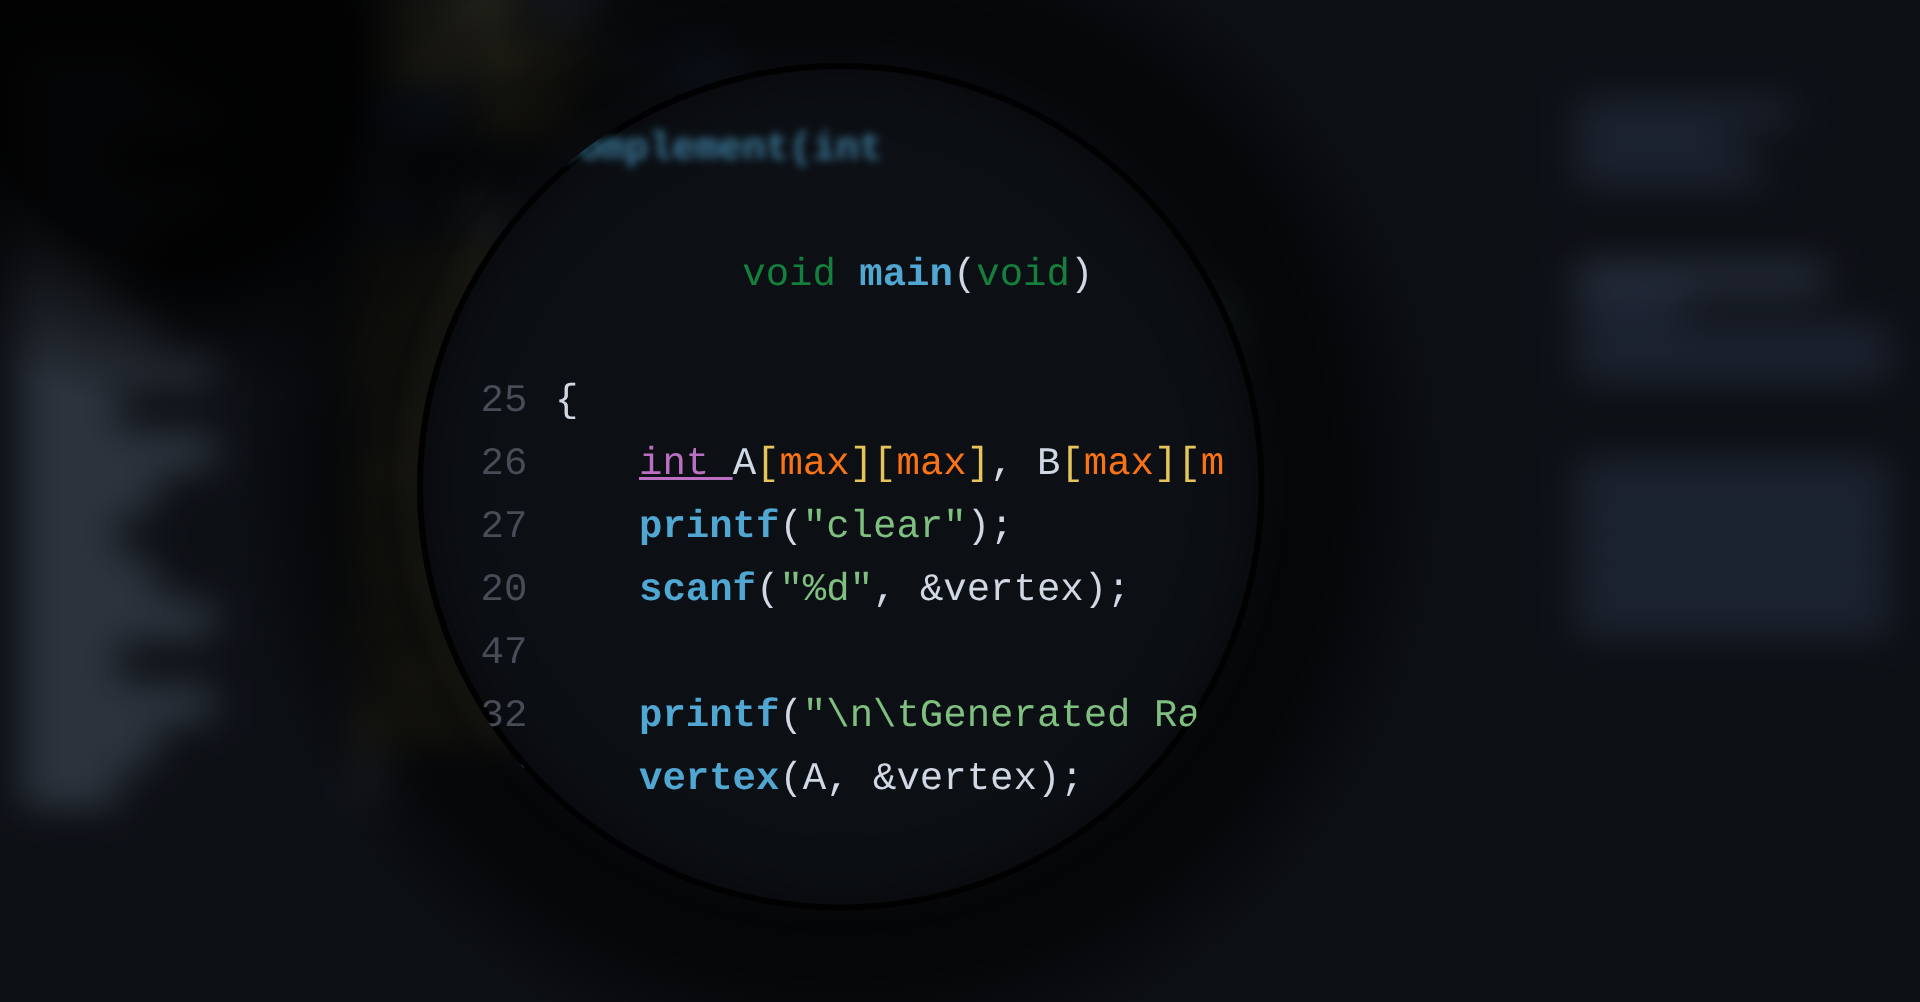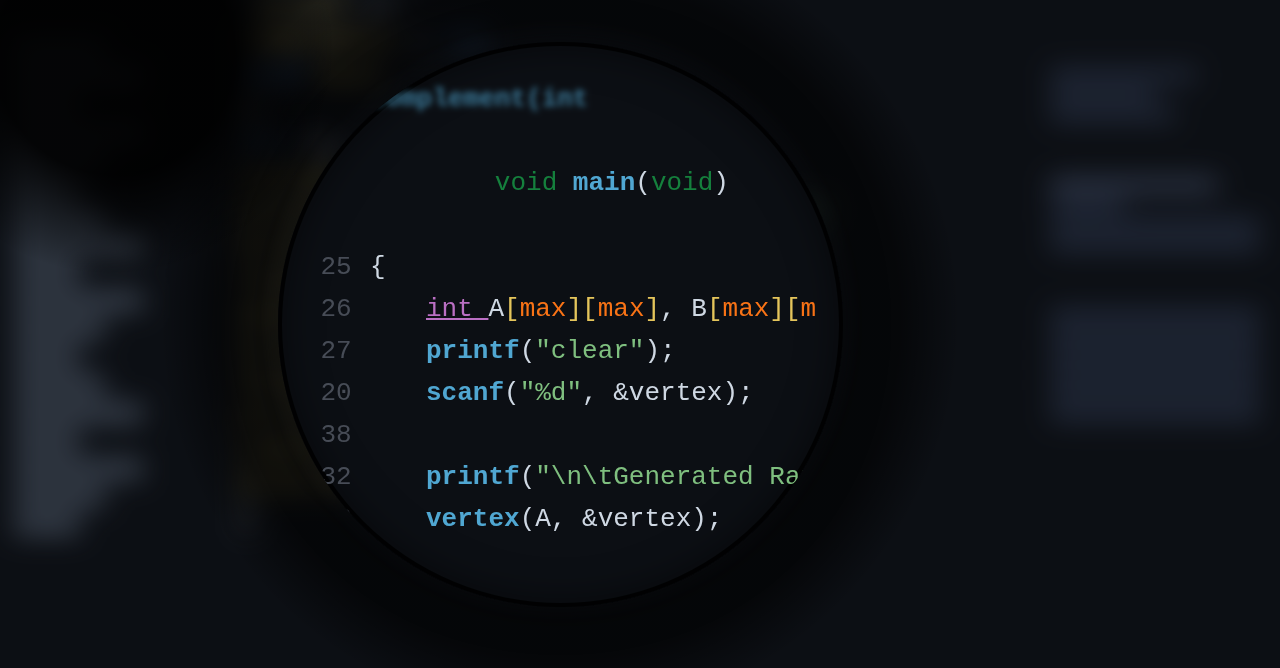--- a/index.html
+++ b/index.html
@@ -271,19 +271,19 @@
 
     <div class="code-line">
       <span class="gutter">25</span>
       <span class="tok-punct indent1">{</span>
     </div>
 
     <div id="body-lines">
         <div class="code-line"><span class="gutter">26</span><span class="indent2"><span class="tok-type">int </span><span class="tok-name">A</span><span class="tok-brack">[</span><span class="tok-const">max</span><span class="tok-brack">]</span><span class="tok-brack">[</span><span class="tok-const">max</span><span class="tok-brack">]</span><span class="tok-punct">, </span><span class="tok-name">B</span><span class="tok-brack">[</span><span class="tok-const">max</span><span class="tok-brack">]</span><span class="tok-brack">[</span><span class="tok-const">m</span></span></div>
         <div class="code-line"><span class="gutter">27</span><span class="indent2"><span class="tok-func">printf</span><span class="tok-punct">(</span><span class="tok-str">"clear"</span><span class="tok-punct">);</span></span></div>
         <div class="code-line"><span class="gutter">20</span><span class="indent2"><span class="tok-func">scanf</span><span class="tok-punct">(</span><span class="tok-str">"%d"</span><span class="tok-punct">, &amp;vertex);</span></span></div>
-        <div class="code-line"><span class="gutter">38</span></div>
+        <div class="code-line"><span class="gutter">47</span></div>
         <div class="code-line"><span class="gutter">32</span><span class="indent2"><span class="tok-func">printf</span><span class="tok-punct">(</span><span class="tok-str">"\n\tGenerated Ran</span></span></div>
         <div class="code-line"><span class="gutter">33</span><span class="indent2"><span class="tok-func">vertex</span><span class="tok-punct">(A, &amp;vertex);</span></span></div>
       </div>
 
   </div>
 </div>
 
 </body></html>

